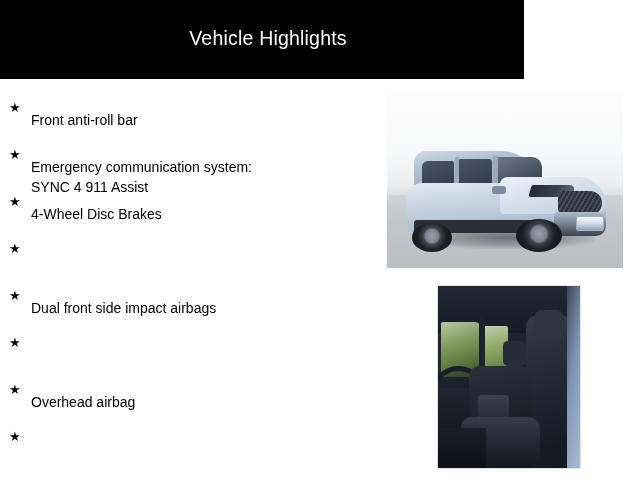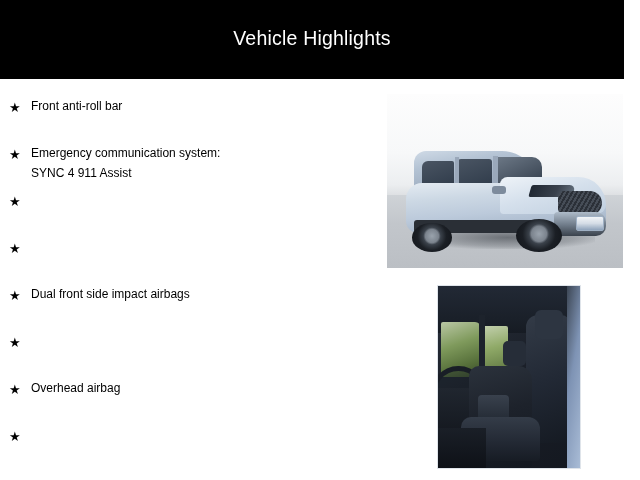--- a/index.html
+++ b/index.html
@@ -13,26 +13,27 @@
     font-family: "Liberation Sans", sans-serif;
     overflow: hidden;
     position: relative;
   }
 
   
   #header-bar {
     position: absolute;
     left: 0;
     top: 0;
-    width: 624px;
+    width: 512px;
     height: 79px;
     background: #000000;
     display: flex;
     align-items: center;
     justify-content: center;
+    padding-left: 12px;
   }
   #page-title {
     color: #ffffff;
     font-size: 19.5px;
     font-weight: 400;
     letter-spacing: 0.2px;
     line-height: 1;
     padding-bottom: 2px;
   }
 
@@ -67,24 +68,24 @@
     flex: 0 0 auto;
     width: 22px;
     font-size: 13px;
     line-height: 20px;
     color: #000000;
     padding-top: 19px;
     text-align: left;
   }
   .feature-item .feature-label {
     flex: 1 1 auto;
-    font-size: 12px;
+    font-size: 14px;
     line-height: 20px;
     color: #000000;
-    padding-top: 17px;
+    padding-top: 31px;
     white-space: pre-line;
   }
 
   
   .photo-frame {
     position: absolute;
     overflow: hidden;
   }
 
   
@@ -382,20 +383,21 @@
     </li>
 
     <li class="feature-item">
       <span class="bullet-star">★</span>
       <span class="feature-label">Emergency communication system:
 SYNC 4 911 Assist</span>
     </li>
 
     <li class="feature-item">
       <span class="bullet-star">★</span>
+      <span class="feature-label">4-Wheel Disc Brakes</span>
     </li>
 
     <li class="feature-item">
       <span class="bullet-star">★</span>
     </li>
 
     <li class="feature-item">
       <span class="bullet-star">★</span>
       <span class="feature-label">Dual front side impact airbags</span>
     </li>

